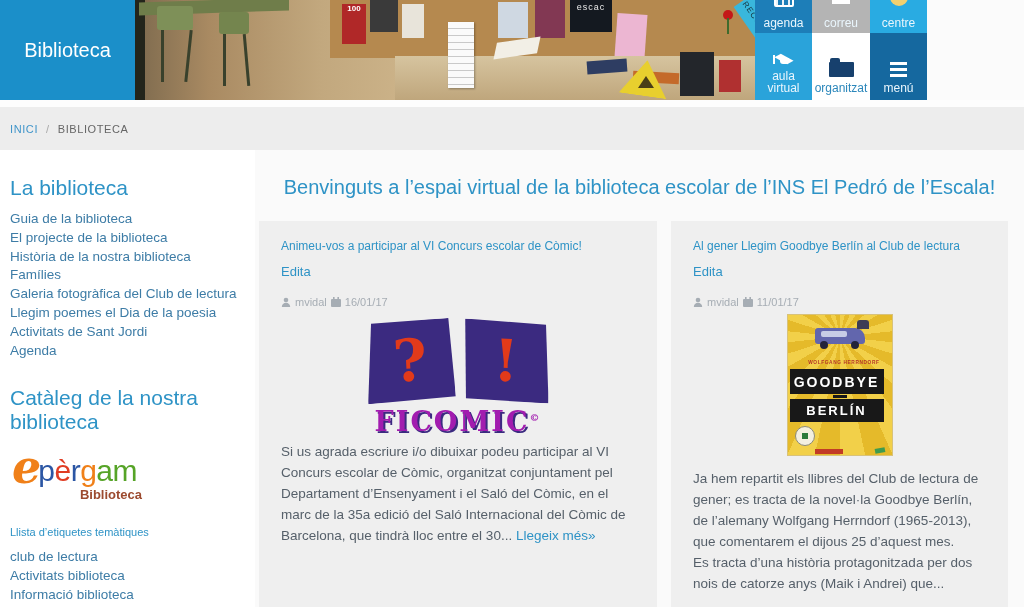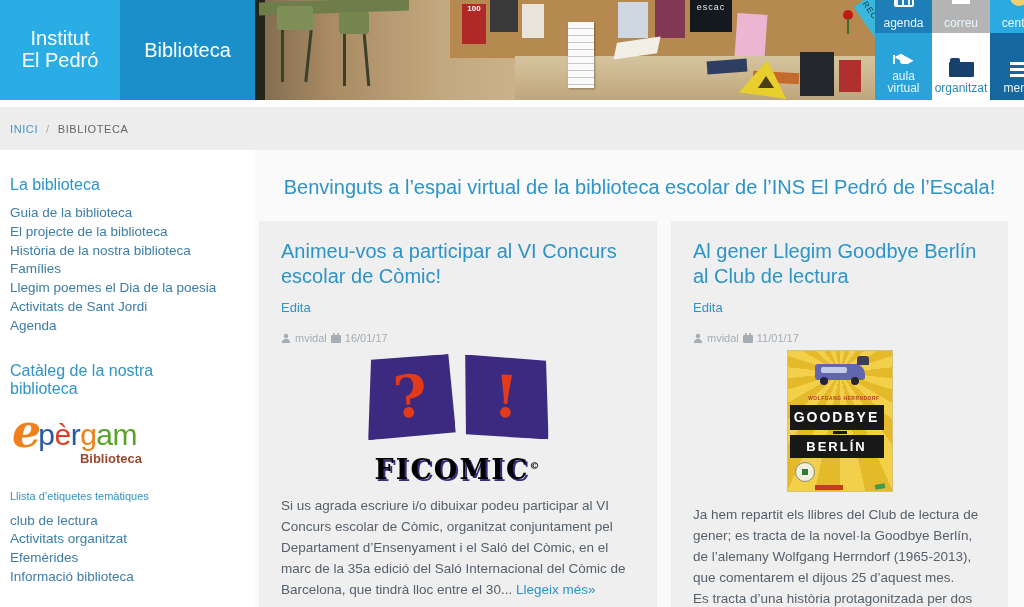--- a/index.html
+++ b/index.html
@@ -90,56 +90,56 @@
   .subheader { height:7px; background:#fdfdfd; }
   .breadcrumb { height:43px; background:#ededed; display:flex; align-items:center;
                 padding-left:10px; font-size:11px; letter-spacing:.6px; }
   .bc-link { color:#4095ca; text-decoration:none; cursor:pointer; }
   .bc-sep { color:#aaa; margin:0 8px; }
   .bc-cur { color:#666; }
 
   
   .content { display:flex; height:457px; overflow:hidden; }
   .sidebar { width:255px; background:#fff; padding:26px 12px 0 10px; flex:none; }
-  .sb-title { color:#2e93c6; font-size:16px; font-weight:400; margin:0 0 10px; }
+  .sb-title { color:#2e93c6; font-size:21px; font-weight:400; margin:0 0 10px; }
   .sb-title.wrap { width:190px; }
   .sb-title.mt { margin-top:26px; }
   .sb-links a { display:block; color:#3d7ca6; font-size:13.5px; line-height:18.8px;
                 text-decoration:none; cursor:pointer; }
   .ep-logo { margin:14px 0 2px 2px; width:130px; cursor:pointer; }
   .ep-row { display:flex; align-items:flex-start; }
   .ep-e { font-family:"DejaVu Serif", serif; font-style:italic; font-weight:bold;
           font-size:46px; line-height:.85; color:#f08019; }
   .ep-word { font-weight:normal; font-size:30px; line-height:1.5; margin-left:-3px; letter-spacing:-.5px; }
   .ep-sub { color:#9c4a2f; font-weight:bold; font-size:13px; text-align:right; margin-top:-6px; }
 
   .main { flex:1; background:#fafafa; overflow:hidden; }
   .welcome { text-align:center; color:#2e93c6; font-size:20px; font-weight:400; margin:26px 10px 0; }
   .cards { display:flex; gap:14px; padding:0 16px 0 4px; margin-top:22px; align-items:stretch; }
   .card { background:#efefef; padding:18px 22px 24px; min-height:372px; }
   .card-1 { width:398px; flex:none; }
   .card-2 { flex:1; }
-  .card h3 { color:#2e93c6; font-size:20px; font-weight:400; line-height:1.27; cursor:pointer; }
+  .card h3 { color:#2e93c6; font-size:12px; font-weight:400; line-height:1.27; cursor:pointer; }
   .edita { display:inline-block; margin-top:10px; color:#2e93c6; font-size:13px; text-decoration:none; cursor:pointer; }
   .meta { margin-top:16px; color:#a6adb4; font-size:11px; display:flex; align-items:center; gap:4px; }
   .meta svg { fill:#a6adb4; flex:none; }
-  .body { margin:10px 0 0; color:#56606a; font-size:13.5px; line-height:1.56; }
+  .body { margin:4px 0 0; color:#56606a; font-size:13.5px; line-height:1.56; }
   .read-more { color:#2e93c6; text-decoration:none; cursor:pointer; }
 
   
   .ficomic { margin:12px auto 4px; width:232px; text-align:center; }
   .fc-panels { display:flex; justify-content:center; gap:8px; }
   .fc-panel { width:88px; height:82px; background:#3b2a80; display:flex; align-items:center;
               justify-content:center; }
   .fc-left  { clip-path:polygon(8% 2%, 96% 0, 100% 96%, 0 100%); transform:rotate(-3deg); }
   .fc-right { clip-path:polygon(2% 0, 94% 4%, 100% 100%, 6% 97%); transform:rotate(2deg); }
   .fc-mark { font-family:"DejaVu Serif", serif; font-weight:bold; font-size:58px; line-height:1;
              color:#e23a1a; }
-  .fc-word { margin-top:16px; font-family:"DejaVu Serif", serif; font-weight:bold; font-size:27px;
-             letter-spacing:2px; color:#000000; text-shadow:2px 2px 0 #3b2a80; }
+  .fc-word { margin-top:4px; font-family:"DejaVu Serif", serif; font-weight:bold; font-size:27px;
+             letter-spacing:2px; color:#a21caf; text-shadow:2px 2px 0 #3b2a80; }
   .fc-copy { font-size:10px; vertical-align:super; text-shadow:none; }
 
   
   .gb { position:relative; width:106px; height:142px; margin:6px auto 12px; overflow:hidden;
         background:repeating-conic-gradient(from 120deg at 50% 16%, #f2d049 0deg 12deg, #e5ba2a 12deg 24deg);
         box-shadow:0 0 0 1px #d8c27a inset; }
   .gb div { position:absolute; }
   .gb-car { top:14px; left:28px; width:50px; height:16px; background:#6266ad;
             border-radius:3px 10px 3px 3px; }
   .gb-car::before { content:""; position:absolute; left:6px; top:3px; width:26px; height:6px;
@@ -157,24 +157,20 @@
   .gb-stamp { bottom:10px; left:8px; width:20px; height:20px; border-radius:50%;
               background:#f3efdf; border:1px solid #8a8a7a; }
   .gb-stamp::before { content:""; position:absolute; left:6px; top:6px; width:6px; height:6px; background:#2c7a3a; }
   .gb-strip { bottom:2px; left:28px; width:28px; height:5px; background:#c23b25; }
   .gb-check { bottom:3px; right:8px; width:10px; height:5px; background:#3f9b4f; transform:rotate(-10deg); }
 </style>
 </head>
 <body>
 
 <div class="header">
-  <div class="logo-tile">
-    <span>Institut</span>
-    <span>El Pedró</span>
-  </div>
   <div class="site-tab">Biblioteca</div>
 
   <div class="banner">
     <div class="bn-dark-left"></div>
     <div class="bn-tabletop"></div>
     <div class="bn-chairback"></div>
     <div class="bn-chairback2"></div>
     <div class="bn-leg l1"></div>
     <div class="bn-leg l2"></div>
     <div class="bn-leg l3"></div>
@@ -248,39 +244,39 @@
 
 <div class="content">
 
   <div class="sidebar">
     <h2 class="sb-title">La biblioteca</h2>
     <nav class="sb-links">
         <a>Guia de la biblioteca</a>
         <a>El projecte de la biblioteca</a>
         <a>Història de la nostra biblioteca</a>
         <a>Famílies</a>
+        <a>Galeria fotogràfica del Club de lectura</a>
         <a>Llegim poemes el Dia de la poesia</a>
         <a>Activitats de Sant Jordi</a>
         <a>Agenda</a>
       </nav>
 
     <h2 class="sb-title wrap mt">Catàleg de la nostra biblioteca</h2>
     <div class="ep-logo">
       <div class="ep-row">
         <span class="ep-e">e</span>
         <span class="ep-word"><span style="color: rgb(43, 86, 164);">p</span><span style="color: rgb(224, 60, 35);">è</span><span style="color: rgb(43, 86, 164);">r</span><span style="color: rgb(240, 128, 25);">g</span><span style="color: rgb(86, 164, 39);">a</span><span style="color: rgb(86, 164, 39);">m</span></span>
       </div>
       <div class="ep-sub">Biblioteca</div>
     </div>
 
     <h2 class="sb-title mt" style="font-size:11px;margin-top:24px;">Llista d’etiquetes temàtiques</h2>
     <nav class="sb-links">
         <a>club de lectura</a>
-        <a>Activitats organitzat</a>
-        <a>Efemèrides</a>
+        <a>Activitats biblioteca</a>
         <a>Informació biblioteca</a>
       </nav>
   </div>
 
   <div class="main">
     <h1 class="welcome">Benvinguts a l’espai virtual de la biblioteca escolar de l’INS El Pedró de l’Escala!</h1>
 
     <div class="cards">
 
       <div class="card card-1">

